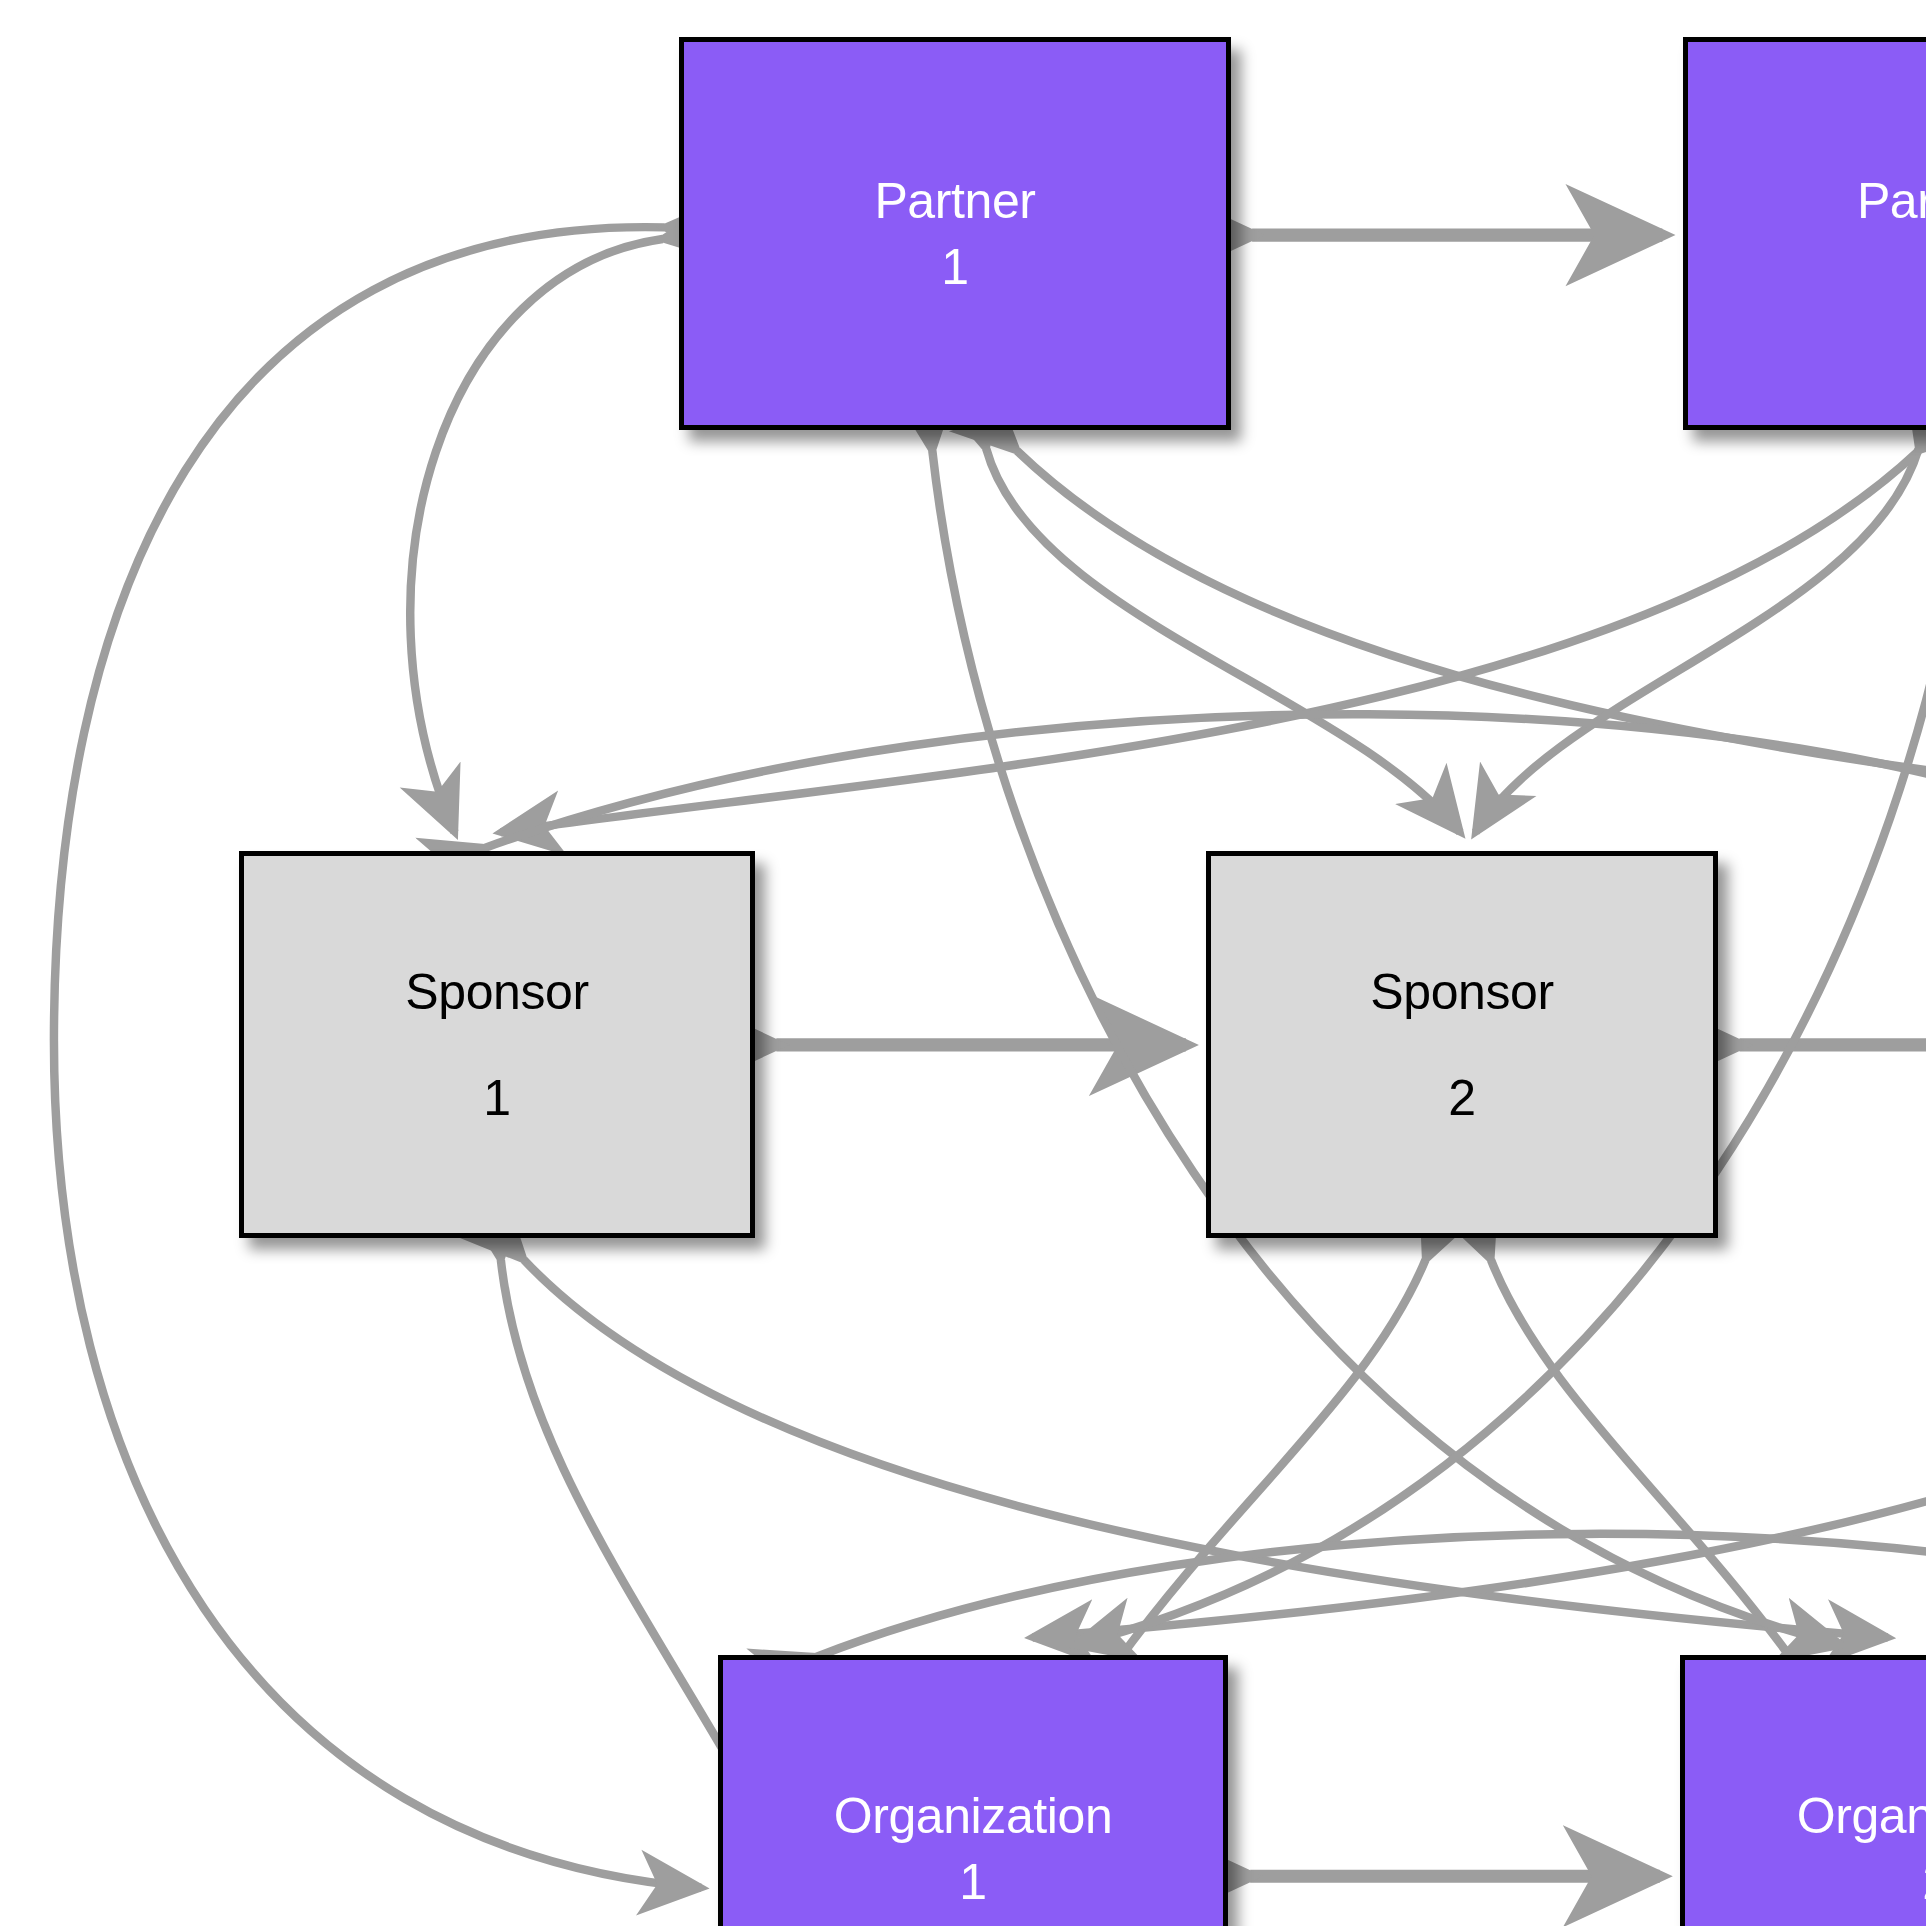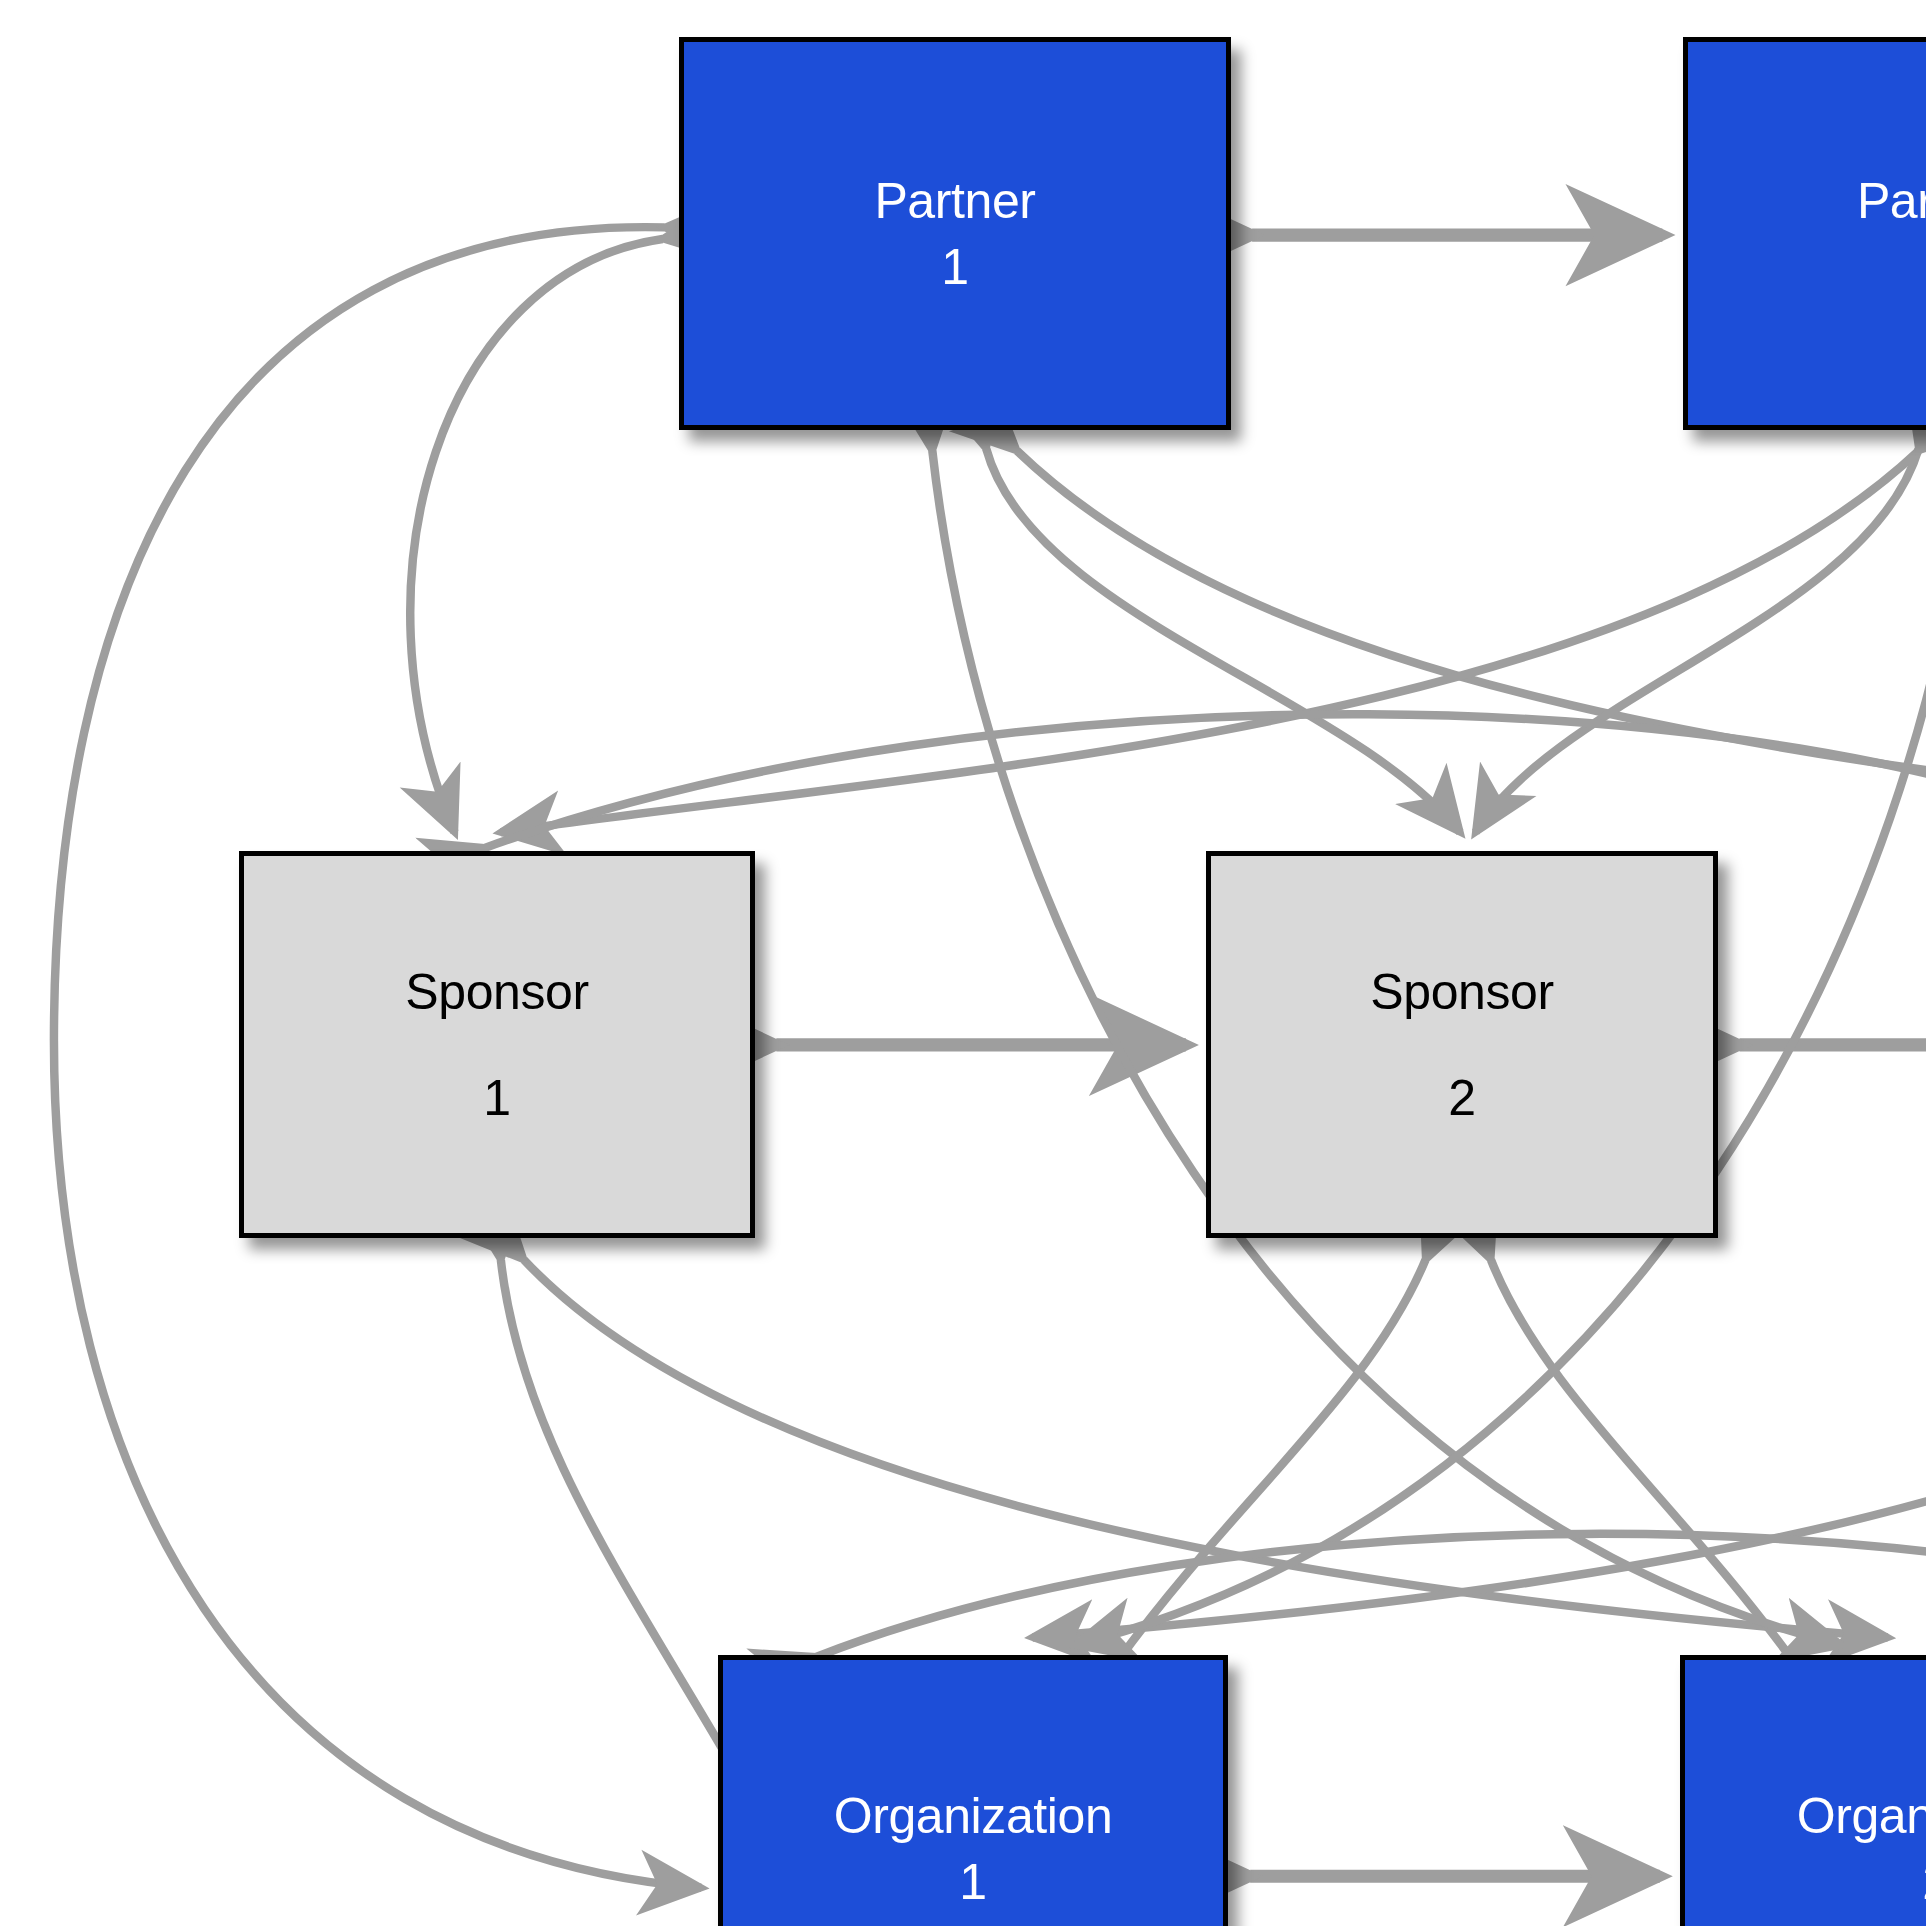--- a/index.html
+++ b/index.html
@@ -3,21 +3,21 @@
 <meta charset="utf-8">
 <style>
   html,body{margin:0;padding:0;background:#ffffff;}
   body{width:2891px;height:2215px;position:relative;overflow:hidden;
        font-family:"Liberation Sans","DejaVu Sans",sans-serif;}
   #stage{position:absolute;left:0;top:0;width:2891px;height:2215px;}
   svg#wires{position:absolute;left:0;top:0;width:2891px;height:2215px;}
   .node{position:absolute;box-sizing:border-box;border:5.4px solid #000000;
         display:flex;flex-direction:column;align-items:center;justify-content:center;
         box-shadow:10px 11.6px 13px rgba(0,0,0,0.42);z-index:5;}
-  .node.blue{background:#1d4ed8;color:#ffffff;}
+  .node.blue{background:#8b5cf6;color:#ffffff;}
   .node.gray{background:#D9D9D9;color:#000000;gap:40px;}
   .node .ln{font-size:50px;line-height:1.32;font-weight:400;letter-spacing:-0.4px;}
 </style>
 </head>
 <body>
 
 <div id="stage">
 
   <svg id="wires" viewBox="0 0 7504 5749">
     <defs>

